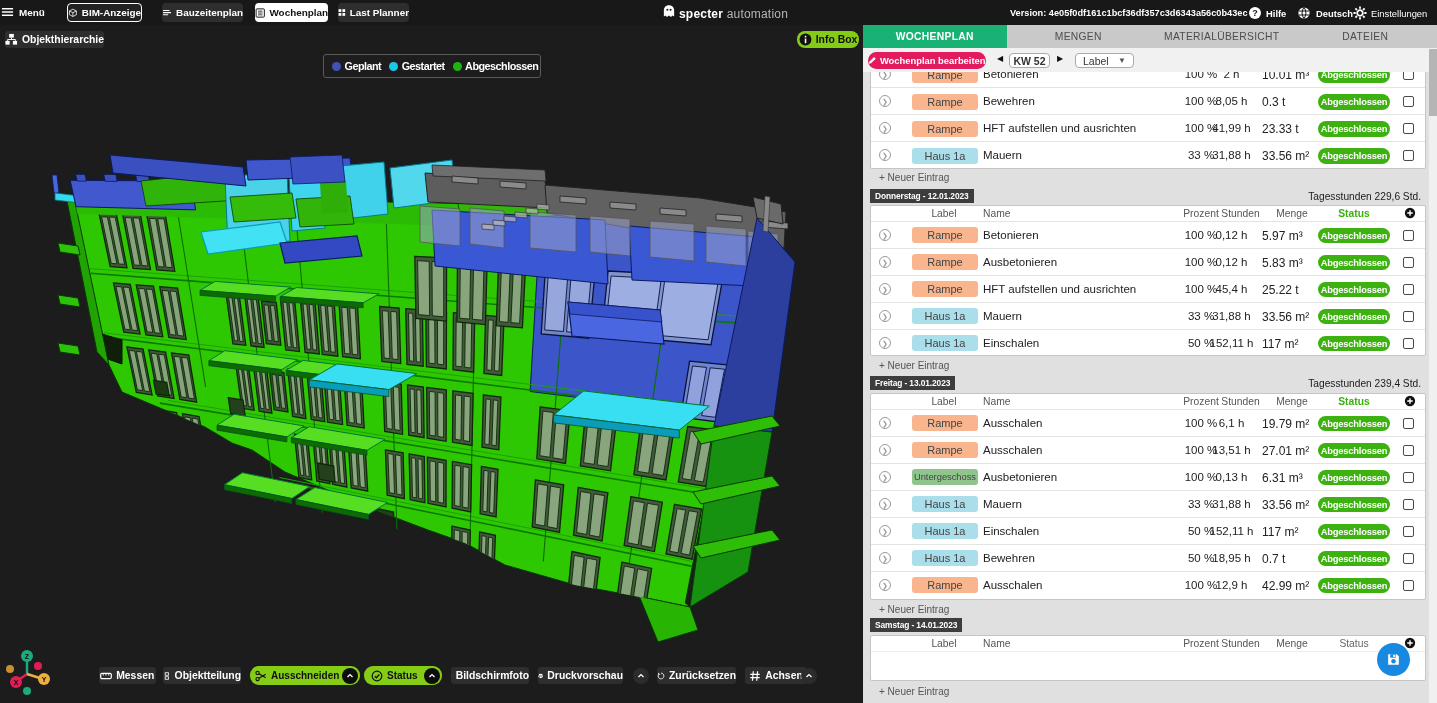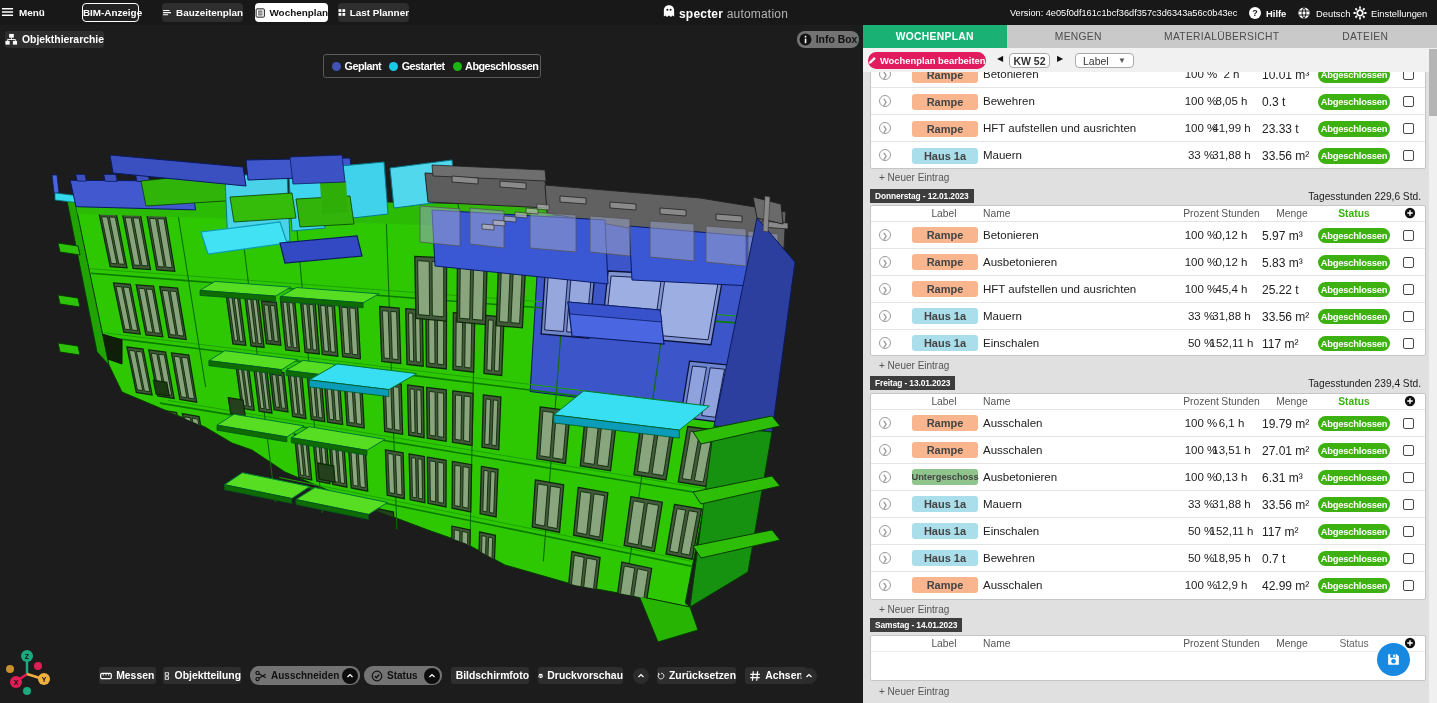--- a/index.html
+++ b/index.html
@@ -2,37 +2,37 @@
 <html><head><meta charset="utf-8"><style>
 *{margin:0;padding:0;box-sizing:border-box}
 html,body{width:1437px;height:703px;overflow:hidden;background:#1c1c1c;font-family:"Liberation Sans",sans-serif}
 .abs{position:absolute}
 .topbar{left:0;top:0;width:1437px;height:25px;background:#181818}
 .tb-btn{position:absolute;top:3px;height:19px;border-radius:4px;display:flex;align-items:center;justify-content:center;gap:4px;font-size:9.9px;font-weight:bold;color:#fff;background:#2e2e2e;white-space:nowrap}
 .tb-white{background:#fff;color:#111}
 .tb-outline{background:#222;border:1.5px solid #fff}
 .viewport{left:0;top:25px;width:863px;height:678px;background:#1c1c1c;overflow:hidden}
 .vp-btn{position:absolute;height:17px;border-radius:3px;display:flex;align-items:center;justify-content:center;gap:4px;font-size:10.4px;font-weight:bold;color:#fff;background:#2e2e2e;white-space:nowrap}
-.vp-white{background:#737373;color:#111}
+.vp-white{background:#84cc16;color:#111}
 .legend{position:absolute;left:323px;top:29px;width:218px;height:24px;border:1px solid #5a5a5a;border-radius:3px;display:flex;align-items:center;gap:8px;padding:0 8px;background:#1d1d1d}
 .legend span{display:flex;align-items:center;gap:3.5px;color:#fff;font-size:10.8px;font-weight:bold;letter-spacing:-0.5px;white-space:nowrap}
 .dot{width:9px;height:9px;border-radius:50%;display:inline-block}
 .panel{left:863px;top:25px;width:574px;height:678px;background:#e0e0e0}
 .tabs{position:absolute;left:0;top:0;width:574px;height:23px;display:flex}
 .tab{width:143.5px;height:23px;display:flex;align-items:center;justify-content:center;font-size:10.3px;color:#4c4c4c;background:#c9c9c9;letter-spacing:0.3px}
 .tab.active{background:#19b274;color:#fff;font-weight:bold}
 .ctrl{position:absolute;left:0;top:23px;width:566px;height:24px;background:#f1f1f1}
 .redbtn{position:absolute;left:4.5px;top:26.5px;width:118px;height:17px;background:#e11b5e;border-radius:8.5px;color:#fff;font-size:9.4px;font-weight:bold;display:flex;align-items:center;justify-content:center;gap:3px;white-space:nowrap}
 .kwbox{position:absolute;left:146px;top:28px;width:41px;height:15px;background:#fff;border:1px solid #aaa;border-radius:4px;color:#333;font-size:10.5px;font-weight:bold;display:flex;align-items:center;justify-content:center}
 .lblbox{position:absolute;left:212px;top:28px;width:59px;height:15px;background:#fff;border:1px solid #aaa;border-radius:4px;color:#333;font-size:10.5px;display:flex;align-items:center;justify-content:space-between;padding:0 7px}
 .content{position:absolute;left:0;top:47px;width:566px;height:631px;background:#e0e0e0;overflow:hidden}
 .card{position:absolute;left:7px;width:556px;background:#fff;border:1px solid #c5c5c5;border-radius:2px}
 .row{position:absolute;left:0;width:554px;height:27px;border-top:1px solid #e4e4e4}
 .chev{position:absolute;left:8px;top:7px;width:12px;height:12px;border:1.2px solid #9a9a9a;border-radius:50%;color:#9a9a9a;font-size:7px;line-height:11px;text-align:center}
-.chip{position:absolute;left:41px;top:5.5px;width:66px;height:16px;border-radius:3px;font-size:11px;font-weight:bold;color:#444;display:flex;align-items:center;justify-content:center}
+.chip{position:absolute;left:41px;top:5.5px;width:66px;height:16px;border-radius:3px;font-size:11px;font-weight:normal;color:#444;display:flex;align-items:center;justify-content:center}
 .nm{position:absolute;left:112px;top:7px;font-size:11.5px;color:#222}
 .pz{position:absolute;left:299px;top:7px;width:62px;text-align:center;font-size:11.5px;color:#222}
 .st{position:absolute;left:330px;top:7px;width:61px;text-align:center;font-size:11.5px;color:#222}
 .mg{position:absolute;left:391px;top:7px;width:60px;text-align:left;font-size:12px;color:#222}
 .pill{position:absolute;left:447px;top:6px;width:72px;height:15.5px;background:#3cb10f;border-radius:8px;color:#fff;font-size:9.4px;font-weight:bold;display:flex;align-items:center;justify-content:center;letter-spacing:-0.2px}
 .cb{position:absolute;left:532px;top:8px;width:11px;height:11px;border:1.6px solid #4a4a4a;border-radius:2px}
 .hdr{position:absolute;left:0;width:554px;height:15px;font-size:10.3px;color:#555}
 .hdr span{position:absolute;top:2px}
 .daychip{position:absolute;background:#3d3d3d;color:#fff;font-size:8.4px;font-weight:bold;height:14px;display:flex;align-items:center;padding:0 5px;letter-spacing:-0.1px}
 .tagstd{position:absolute;right:8px;font-size:10.2px;color:#1a1a1a}
@@ -42,21 +42,21 @@
 .fab{position:absolute;left:514px;top:617.5px;width:33px;height:33px;border-radius:50%;background:#1789e0;display:flex;align-items:center;justify-content:center}
 </style></head>
 <body>
 <div class="abs topbar">
     <div class="tb-btn" style="left:1px;background:transparent;gap:5px">
       <svg width="13" height="13" viewBox="0 0 14 14">
         <path d="M1 3h12M1 6.5h12M1 10h12" stroke="#fff" stroke-width="1.6"></path>
       </svg>
       <span>Menü</span>
     </div>
-    <div class="tb-btn tb-outline" style="left:82px;width:57px">
+    <div class="tb-btn tb-outline" style="left:67px;width:75px">
       <svg width="12" height="12" viewBox="0 0 14 14">
         <path d="M7 1.5 12 4v5.5L7 12 2 9.5V4Z M2 4l5 2.5L12 4 M7 6.5V12" stroke="#fff" stroke-width="1.1" fill="none"></path>
       </svg>
       <span>BIM-Anzeige</span>
     </div>
     <div class="tb-btn" style="left:162px;width:81px">
       <svg width="12" height="12" viewBox="0 0 14 14">
         <path d="M1.5 3.5h9M1.5 6.5h11M1.5 9.5h7" stroke="#fff" stroke-width="1.5"></path>
       </svg>
       <span>Bauzeitenplan</span>
@@ -76,31 +76,31 @@
         <rect x="8" y="8" width="5" height="5" fill="#fff"></rect>
       </svg>
       <span>Last Planner</span>
     </div>
     <div class="abs" style="left:661px;top:4px"><svg width="16" height="16" viewBox="0 0 14 14">
         <path d="M7 1C4.2 1 2.5 3 2.5 5.5V11l1.5-1 1.2 1.4L7 10l1.8 1.4L10 10l1.5 1V5.5C11.5 3 9.8 1 7 1Z" fill="#fff"></path>
         <circle cx="5.6" cy="5" r="0.9" fill="#181818"></circle>
         <circle cx="8.4" cy="5" r="0.9" fill="#181818"></circle>
       </svg></div>
     <div class="abs" style="left:679px;top:6.5px;font-size:12px;color:#fff;font-weight:bold;letter-spacing:0.2px">specter <span style="color:#b5b5b5;font-weight:normal">automation</span></div>
-    <div class="abs" style="left:1010px;top:8px;font-size:9.2px;font-weight:normal;color:#fff">Version: 4e05f0df161c1bcf36df357c3d6343a56c0b43ec</div>
+    <div class="abs" style="left:1010px;top:8px;font-size:9.2px;font-weight:bold;color:#fff">Version: 4e05f0df161c1bcf36df357c3d6343a56c0b43ec</div>
     <div class="abs" style="left:1248px;top:5.5px"><svg width="14" height="14" viewBox="0 0 14 14">
         <circle cx="7" cy="7" r="6" fill="#fff"></circle>
         <text x="7" y="10" font-size="9" font-weight="bold" fill="#181818" text-anchor="middle" font-family="Liberation Sans">?</text>
       </svg></div>
     <div class="abs" style="left:1266px;top:7.5px;font-size:9.4px;font-weight:bold;color:#fff">Hilfe</div>
     <div class="abs" style="left:1297px;top:5.5px"><svg width="14" height="14" viewBox="0 0 14 14">
         <circle cx="7" cy="7" r="5.6" fill="#fff"></circle>
         <path d="M2 5h10M2 9h10M7 1.4a9 9 0 0 0 0 11.2M7 1.4a9 9 0 0 1 0 11.2" stroke="#181818" stroke-width="1" fill="none"></path>
       </svg></div>
-    <div class="abs" style="left:1316px;top:7.5px;font-size:9.4px;font-weight:normal;color:#fff">Deutsch</div>
+    <div class="abs" style="left:1316px;top:7.5px;font-size:9.4px;font-weight:bold;color:#fff">Deutsch</div>
     <div class="abs" style="left:1353px;top:5.5px"><svg width="14" height="14" viewBox="0 0 14 14">
         <path d="M7 4.2A2.8 2.8 0 1 0 7 9.8 2.8 2.8 0 1 0 7 4.2Z" fill="none" stroke="#fff" stroke-width="1.8"></path>
         <path d="M7 0.5v2.2M7 11.3v2.2M0.5 7h2.2M11.3 7h2.2M2.4 2.4l1.6 1.6M10 10l1.6 1.6M2.4 11.6 4 10M10 4l1.6-1.6" stroke="#fff" stroke-width="1.8"></path>
       </svg></div>
     <div class="abs" style="left:1371px;top:7.5px;font-size:9.4px;font-weight:normal;color:#fff">Einstellungen</div>
   </div>
 <div class="abs viewport">
     <svg width="863" height="703" viewBox="0 0 863 703" style="position:absolute;left:0;top:-25px">
       <polygon points="66.0,196.0 77.0,204.0 109.0,365.0 97.0,352.0" fill="#21a303" stroke="#063c00" stroke-width="1"></polygon>
       <polygon points="58.0,243.0 78.0,246.0 80.0,255.0 60.0,252.0" fill="#2ec10a" stroke="#063c00" stroke-width="1"></polygon>

